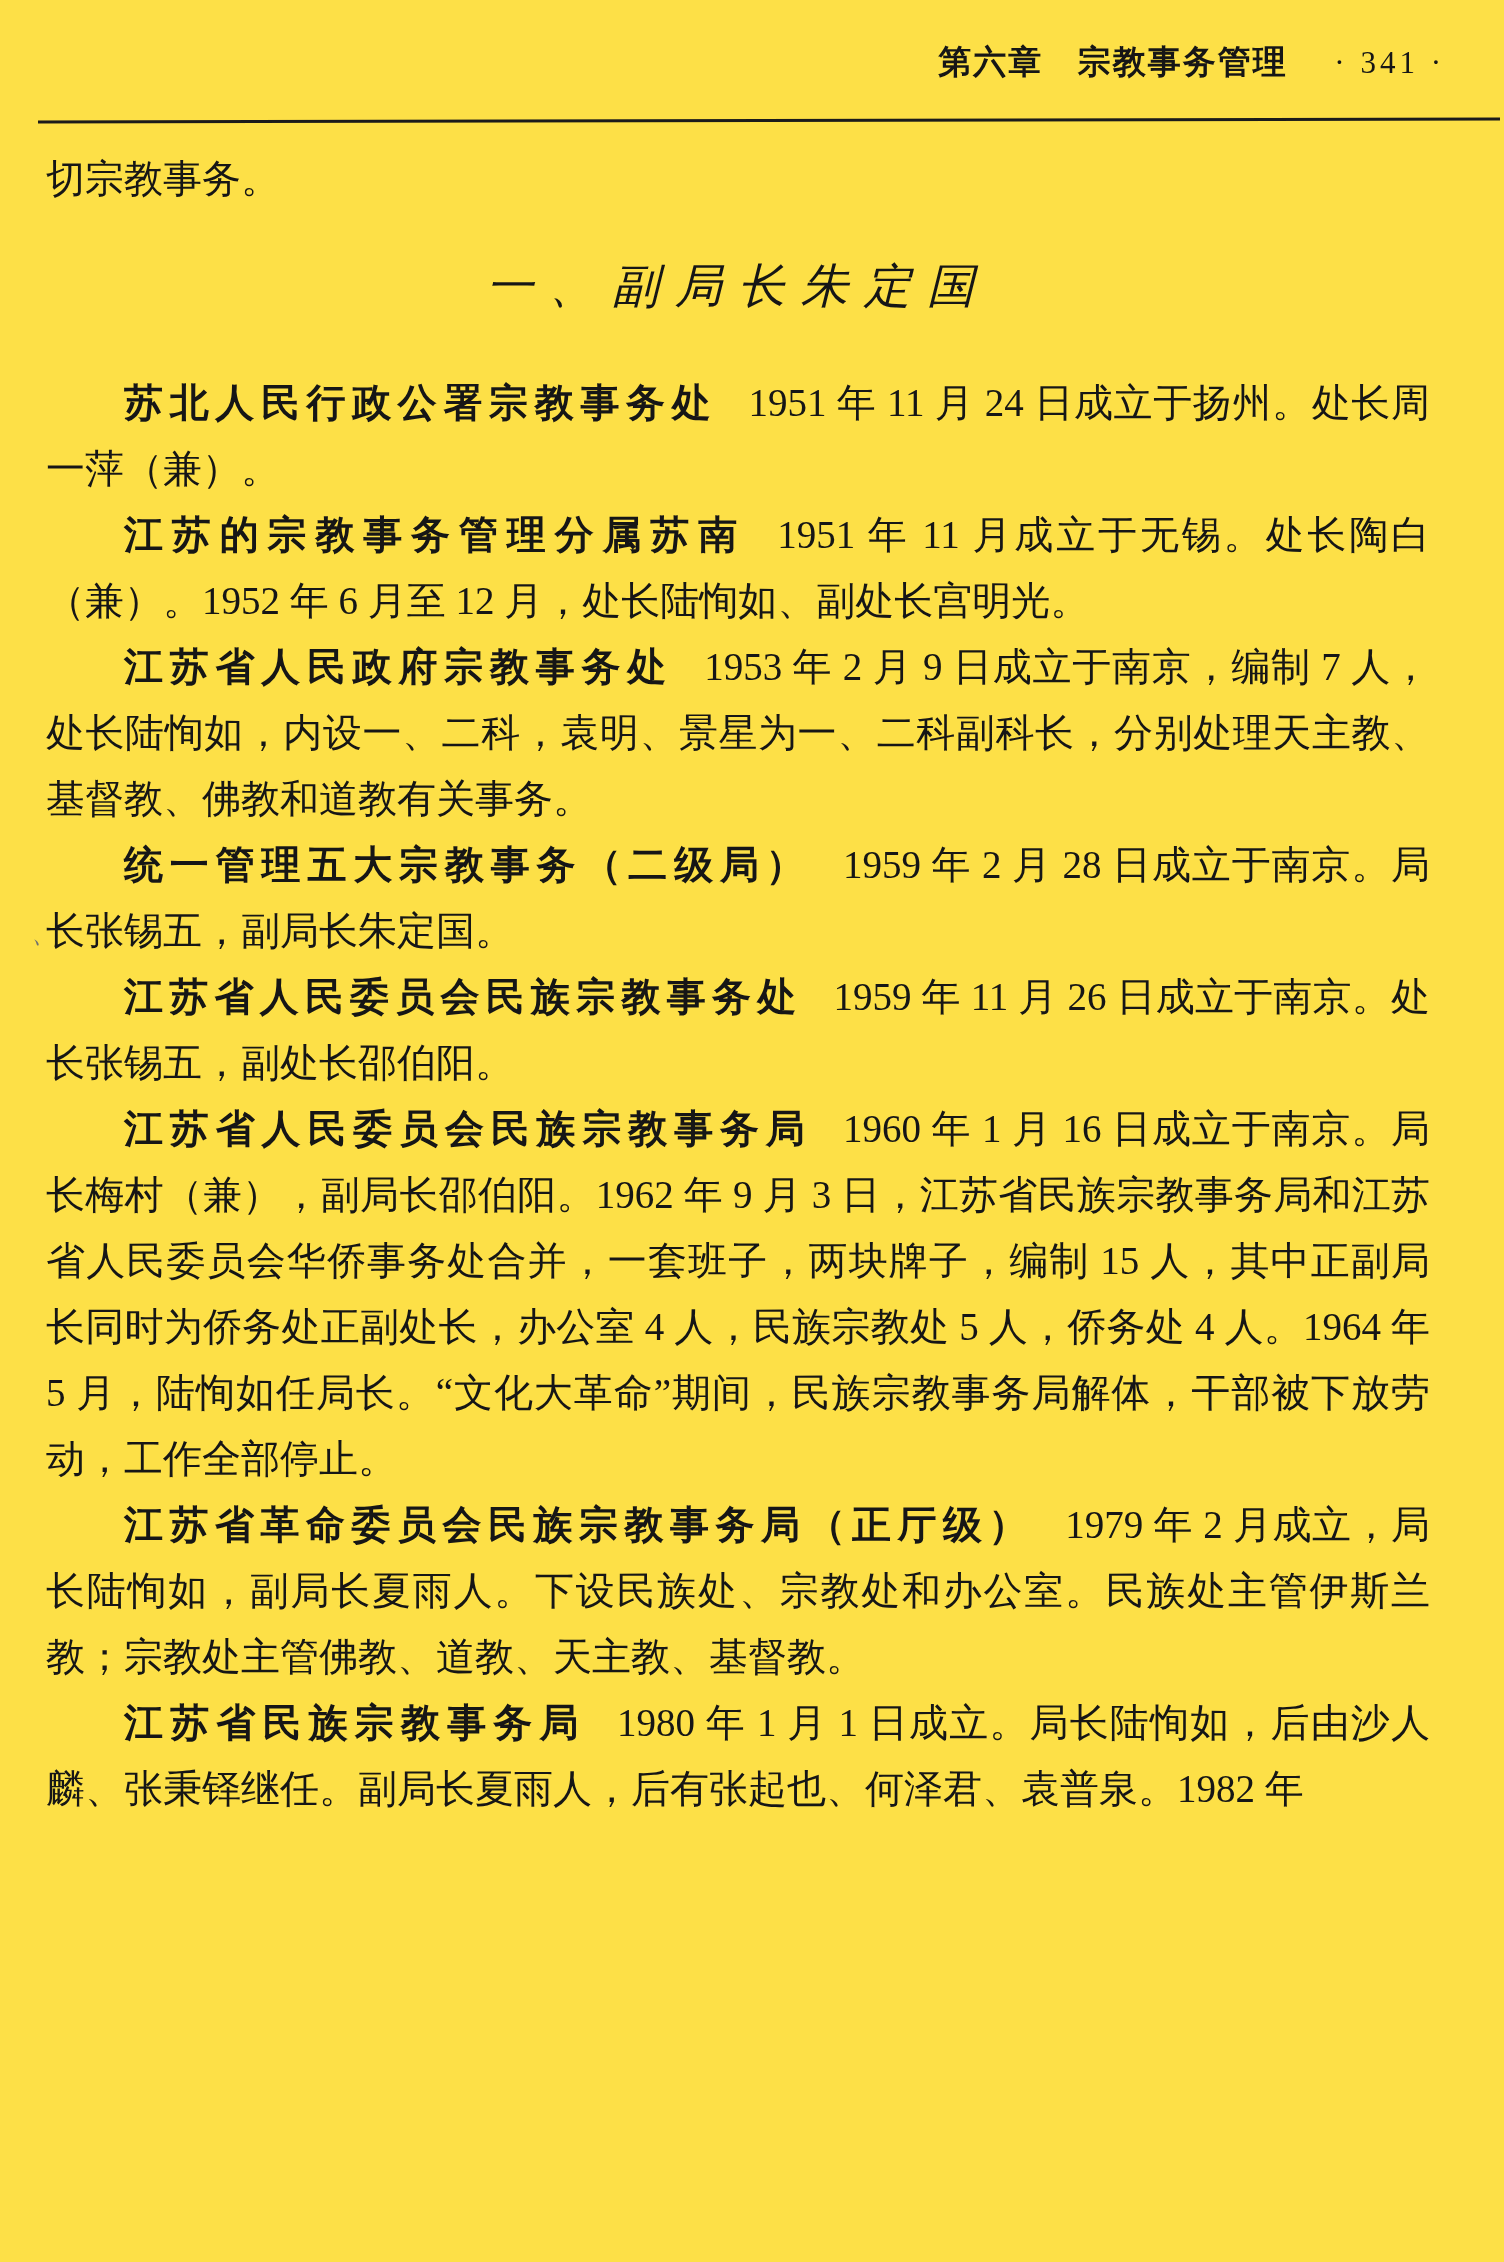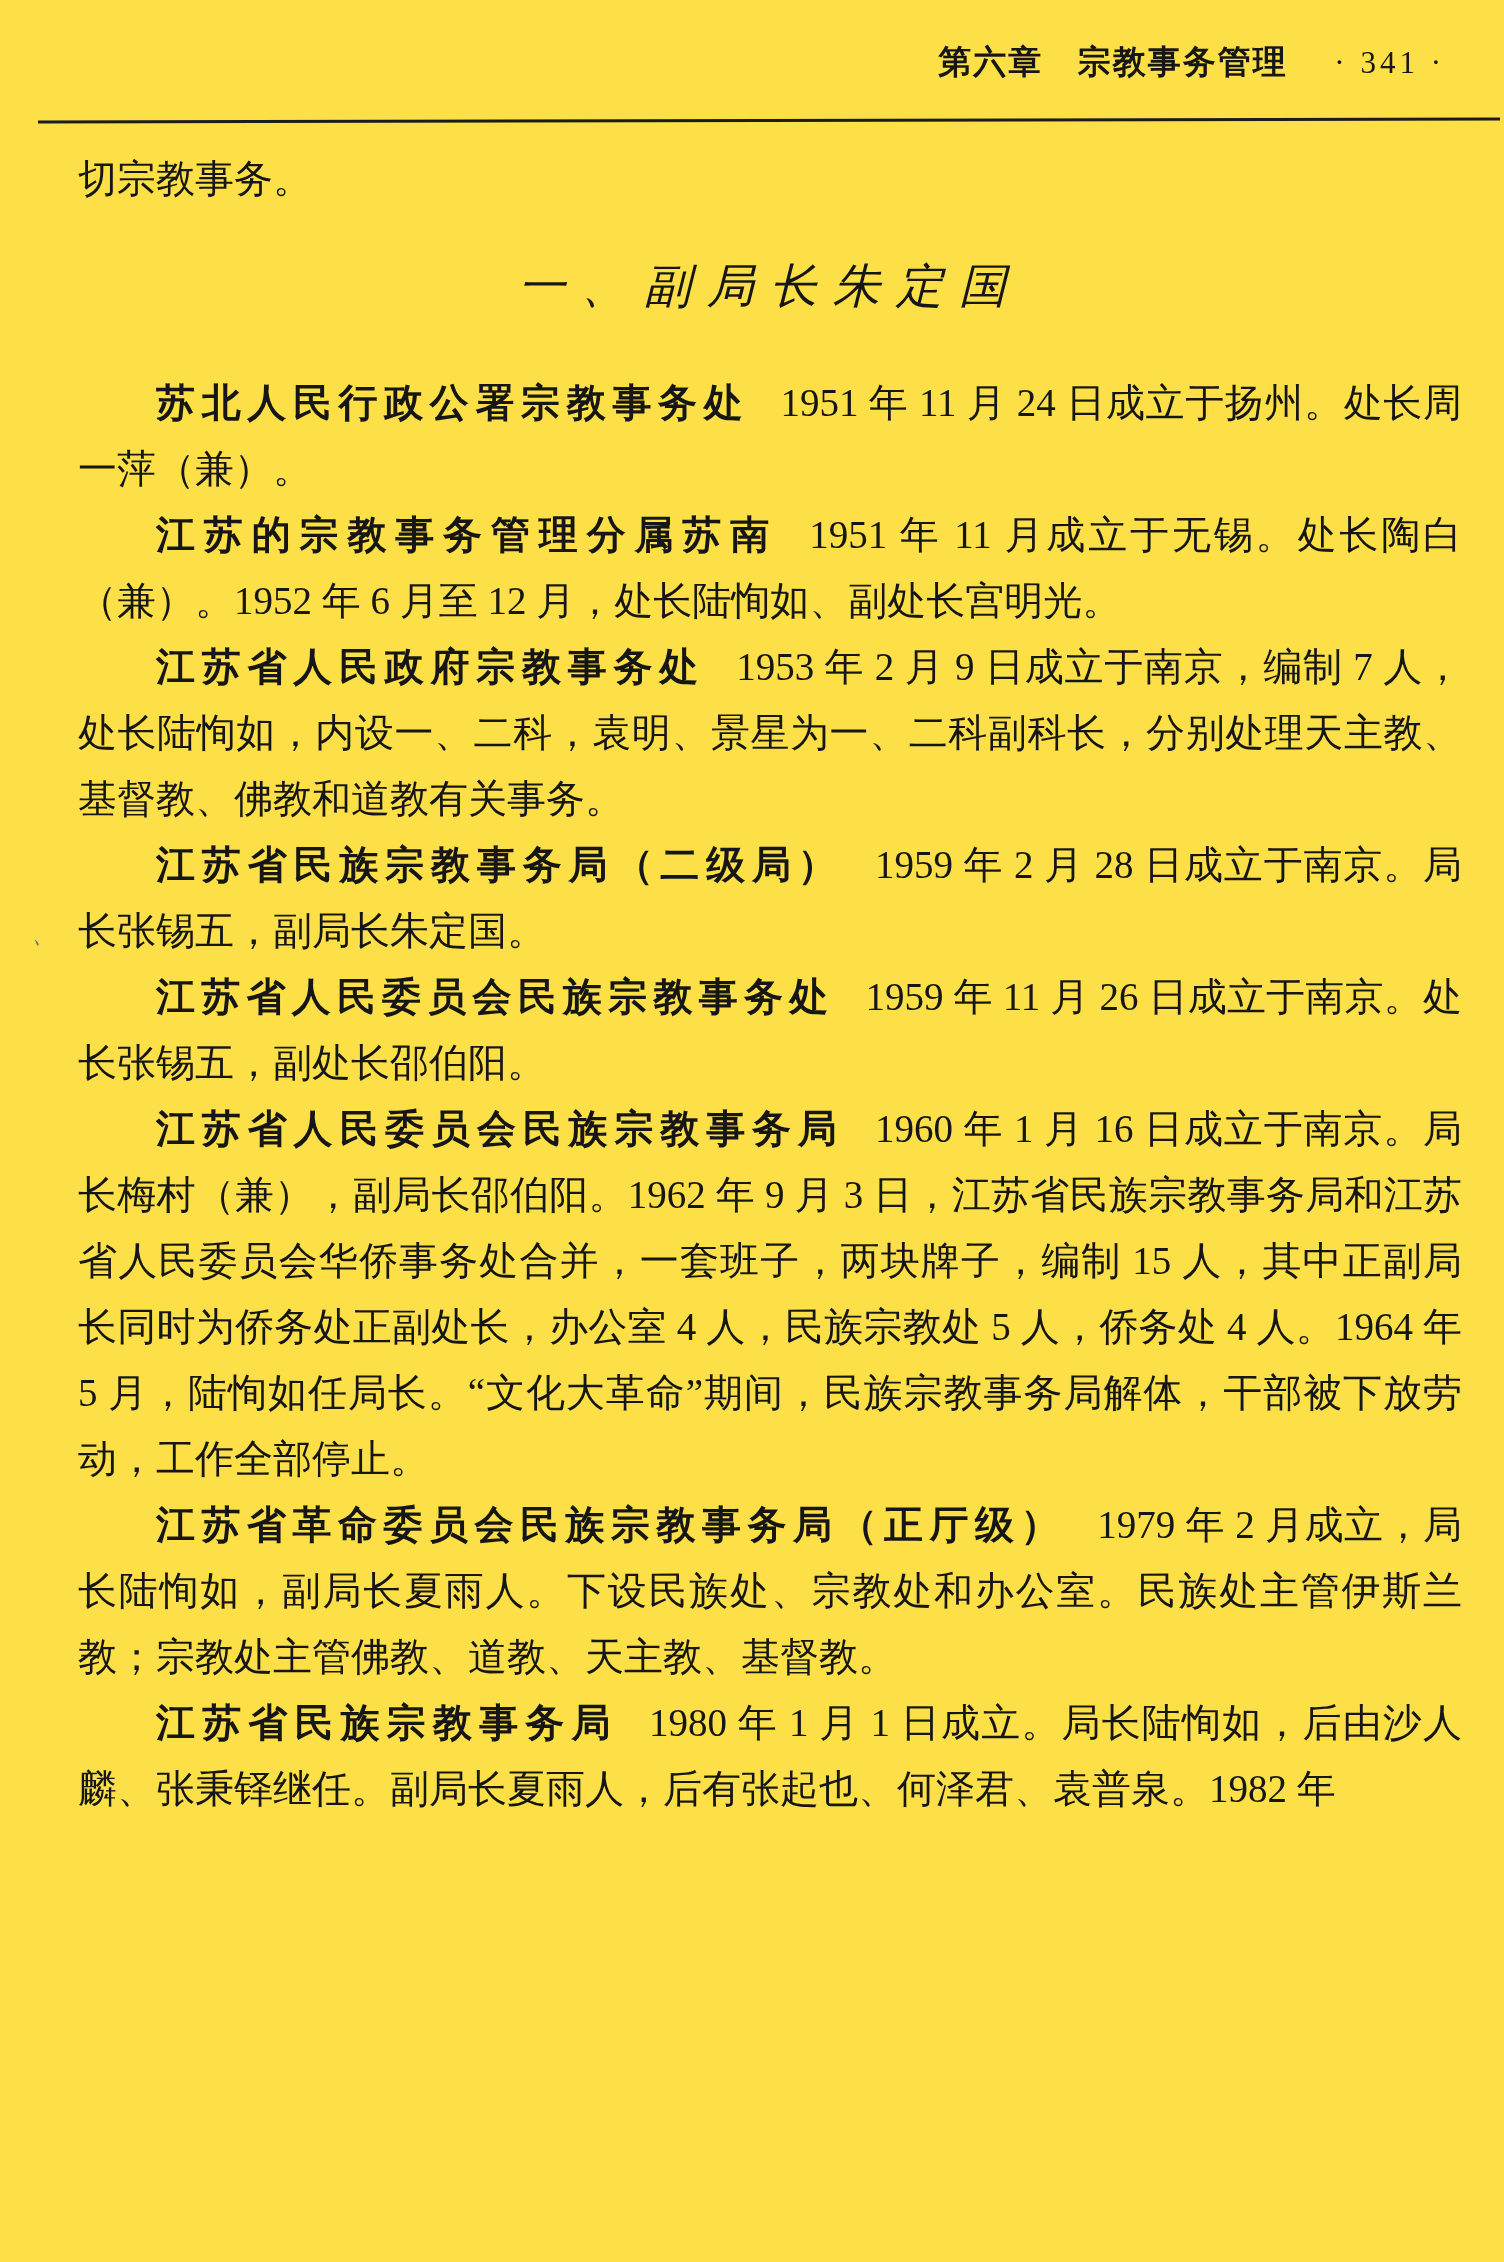--- a/index.html
+++ b/index.html
@@ -34,21 +34,21 @@
   }
   .head-rule {
     position:absolute;
     top:119px; left:38px; width:1462px; height:3px;
     background:#1b1b1b;
     transform:rotate(-0.12deg);
   }
   
   .content {
     position:absolute;
-    top:146px; left:78px; width:1384px;
+    top:146px; left:46px; width:1384px;
     font-size:39px;
     line-height:66px;
     text-align:justify;
   }
   .content p { margin:0; }
   .carryover { text-indent:0; }
   .indented { text-indent:2em; }
   
   .section-heading {
     margin:44px 0 54px 0 !important;
@@ -103,21 +103,21 @@
 
 
     <p class="section-heading">一、副局长朱定国</p>
 
     <p class="entry"><b class="entry-name">苏北人民行政公署宗教事务处</b><span>1951 年 11 月 24 日成立于扬州。处长周一萍（兼）。</span></p>
 
     <p class="entry"><b class="entry-name">江苏的宗教事务管理分属苏南</b><span>1951 年 11 月成立于无锡。处长陶白（兼）。1952 年 6 月至 12 月，处长陆恂如、副处长宫明光。</span></p>
 
     <p class="entry"><b class="entry-name">江苏省人民政府宗教事务处</b><span>1953 年 2 月 9 日成立于南京，编制 7 人，处长陆恂如，内设一、二科，袁明、景星为一、二科副科长，分别处理天主教、基督教、佛教和道教有关事务。</span></p>
 
-    <p class="entry"><b class="entry-name">江苏省民族宗教事务局（二级局）</b><span>1959 年 2 月 28 日成立于南京。局长张锡五，副局长朱定国。</span></p>
+    <p class="entry"><b class="entry-name">统一管理五大宗教事务（二级局）</b><span>1959 年 2 月 28 日成立于南京。局长张锡五，副局长朱定国。</span></p>
 
     <p class="entry"><b class="entry-name">江苏省人民委员会民族宗教事务处</b><span>1959 年 11 月 26 日成立于南京。处长张锡五，副处长邵伯阳。</span></p>
 
     <p class="entry"><b class="entry-name">江苏省人民委员会民族宗教事务局</b><span>1960 年 1 月 16 日成立于南京。局长梅村（兼），副局长邵伯阳。1962 年 9 月 3 日，江苏省民族宗教事务局和江苏省人民委员会华侨事务处合并，一套班子，两块牌子，编制 15 人，其中正副局长同时为侨务处正副处长，办公室 4 人，民族宗教处 5 人，侨务处 4 人。1964 年 5 月，陆恂如任局长。“文化大革命”期间，民族宗教事务局解体，干部被下放劳动，工作全部停止。</span></p>
 
     <p class="entry"><b class="entry-name">江苏省革命委员会民族宗教事务局（正厅级）</b><span>1979 年 2 月成立，局长陆恂如，副局长夏雨人。下设民族处、宗教处和办公室。民族处主管伊斯兰教；宗教处主管佛教、道教、天主教、基督教。</span></p>
 
     <p class="entry"><b class="entry-name">江苏省民族宗教事务局</b><span>1980 年 1 月 1 日成立。局长陆恂如，后由沙人麟、张秉铎继任。副局长夏雨人，后有张起也、何泽君、袁普泉。1982 年</span></p>
 
   </div>

